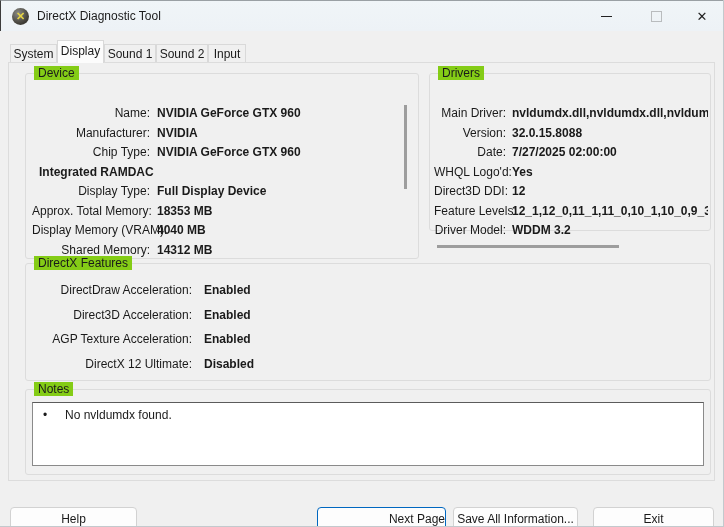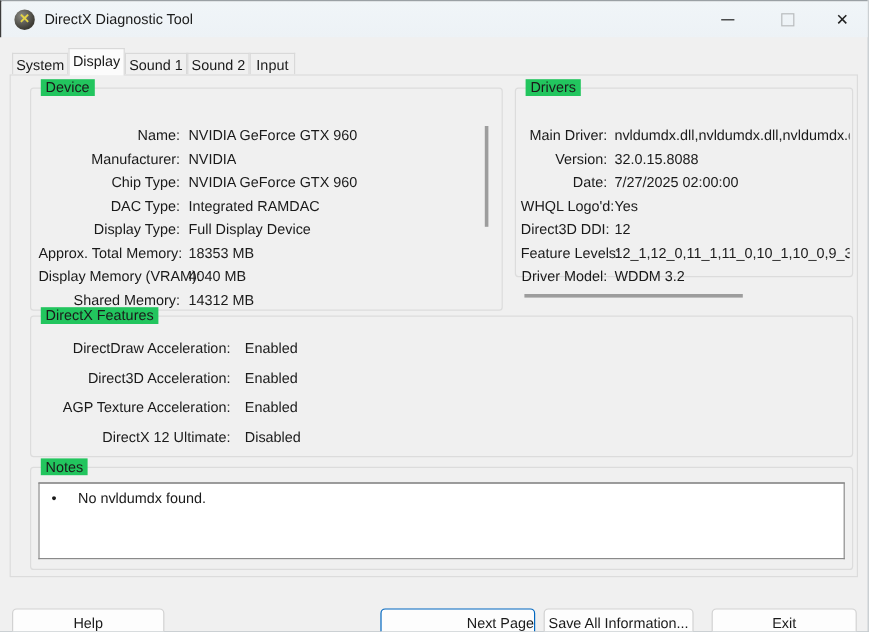--- a/index.html
+++ b/index.html
@@ -49,32 +49,32 @@
   .tab-sound2{left:156px;width:52px;}
   .tab-input{left:208px;width:38px;}
   
   .panel{
     position:absolute;left:8px;top:62px;width:707px;height:419px;
     background:#f0f0f0;border:1px solid #dcdcdc;box-sizing:border-box;z-index:1;
   }
   
   .group{position:absolute;border:1px solid #dcdcdc;border-radius:3px;box-sizing:border-box;}
   .group-label{
-    position:absolute;top:-8px;left:8px;background:#22c55e;padding:0 4px;
+    position:absolute;top:-8px;left:8px;background:#84cc16;padding:0 4px;
     line-height:14px;white-space:nowrap;
   }
   .g-device{left:16px;top:10px;width:394px;height:186px;}
   .g-drivers{left:420px;top:10px;width:282px;height:158px;}
   .g-features{left:16px;top:200px;width:686px;height:118px;}
   .g-notes{left:16px;top:326px;width:686px;height:86px;}
   
   .rows{position:absolute;left:0;right:0;}
   .frow{display:flex;white-space:nowrap;}
   .flabel{flex:none;text-align:right;}
-  .fvalue{overflow:hidden;}
+  .fvalue{overflow:hidden;font-weight:bold;}
   .g-device .rows{top:30px;left:6px;right:4px;}
   .g-device .frow{height:19.5px;line-height:19.5px;}
   .g-device .flabel{width:118px;}
   .g-device .fvalue{margin-left:7px;}
   .g-drivers .rows{top:30px;left:4px;right:2px;}
   .g-drivers .frow{height:19.5px;line-height:19.5px;}
   .g-drivers .flabel{width:72px;}
   .g-drivers .fvalue{margin-left:6px;width:197px;}
   .g-features .rows{top:14px;left:6px;right:6px;}
   .g-features .frow{height:24.6px;line-height:24.6px;}
@@ -142,21 +142,20 @@
         </div>
       <div class="frow">
           <span class="flabel">Manufacturer:</span>
           <span class="fvalue">NVIDIA</span>
         </div>
       <div class="frow">
           <span class="flabel">Chip Type:</span>
           <span class="fvalue">NVIDIA GeForce GTX 960</span>
         </div>
       <div class="frow">
-          <span class="flabel">DAC Type:</span>
           <span class="fvalue">Integrated RAMDAC</span>
         </div>
       <div class="frow">
           <span class="flabel">Display Type:</span>
           <span class="fvalue">Full Display Device</span>
         </div>
       <div class="frow">
           <span class="flabel">Approx. Total Memory:</span>
           <span class="fvalue">18353 MB</span>
         </div>

